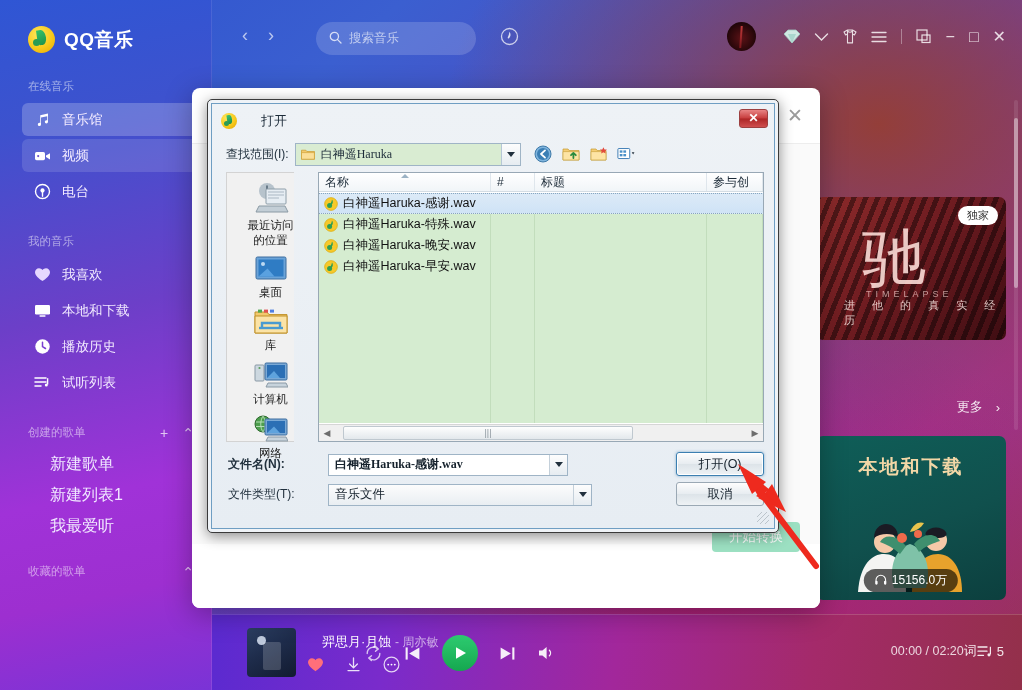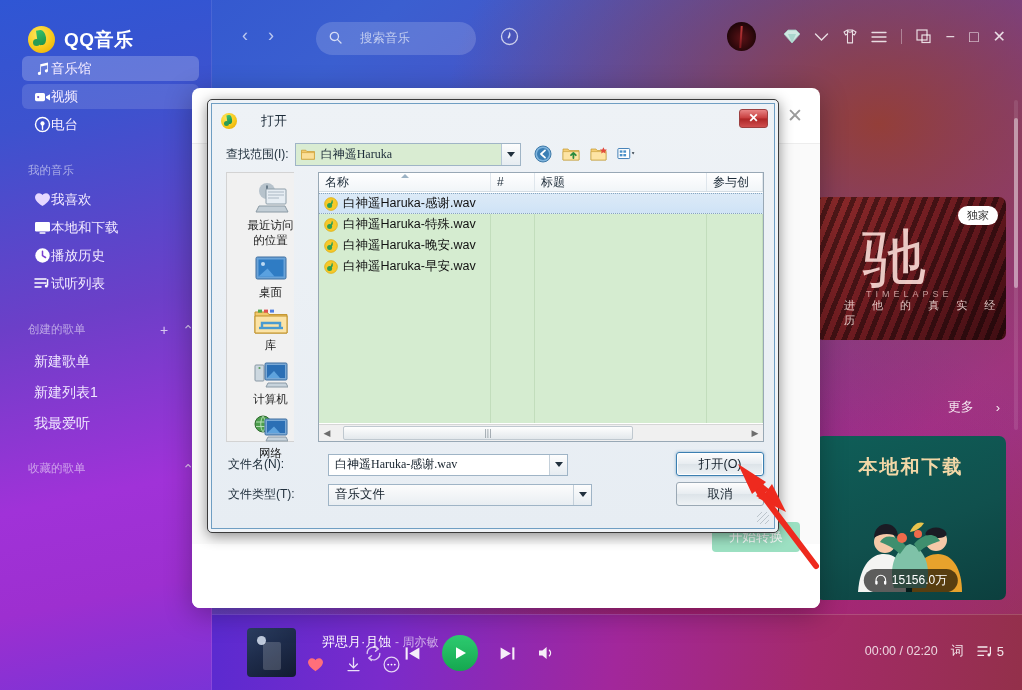--- a/index.html
+++ b/index.html
@@ -51,41 +51,41 @@
 
   .sb-group-title {
     font-size: 11.5px; color: rgba(255,255,255,0.52); padding-left: 28px;
     margin-top: 26px; margin-bottom: 9px; display:flex; align-items:center;
   }
   .sb-group-title.with-actions { padding-right: 18px; }
   .sb-group-title .ga { margin-left:auto; display:flex; gap:14px; align-items:center; }
   .sb-group-title .ga span { color: rgba(255,255,255,0.72); font-size: 14px; line-height:1; cursor:pointer; }
 
   .sb-item {
-    display:flex; align-items:center; height: 25px;
+    display:flex; align-items:center; gap:11px; height: 33px;
     margin: 3px 13px 3px 22px; padding-left: 12px; border-radius: 6px;
     font-size: 13.5px; color: #f2eaff; cursor: pointer;
   }
   .sb-item.active { background: rgba(255,255,255,0.22); }
   .sb-item.semi { background: rgba(255,255,255,0.13); }
   .sb-ico { width: 17px; height: 17px; flex: 0 0 auto; display:flex; align-items:center; justify-content:center; }
   .sb-ico svg { display:block; }
   .sb-plain {
-    font-size: 14px; color: #f0e7ff; padding-left: 34px; height: 31px;
+    font-size: 16px; color: #f0e7ff; padding-left: 50px; height: 31px;
     display:flex; align-items:center; cursor:pointer;
   }
 
   
   .topbar { position: absolute; left: 212px; top: 0; right: 0; height: 78px; }
   .nav-arrows { position:absolute; left: 30px; top: 26px; display:flex; gap: 20px; }
   .nav-arrows span { color: rgba(255,255,255,0.66); font-size: 18px; line-height:1; cursor:pointer; }
   .search-box {
     position: absolute; left: 104px; top: 22px; width: 160px; height: 33px;
     background: rgba(255,255,255,0.16); border-radius: 17px;
-    display:flex; align-items:center; gap:18px; padding: 0 13px;
+    display:flex; align-items:center; gap:7px; padding: 0 13px;
   }
   .search-box .ph { color: rgba(255,255,255,0.62); font-size: 12.5px; }
   .mic-ico { position:absolute; left: 288px; top: 27px; cursor:pointer; }
 
   .win-right { position:absolute; right: 16px; top: 22px; display:flex; align-items:center; gap: 14px; }
   .avatar {
     width: 29px; height: 29px; border-radius:50%;
     background: radial-gradient(circle at 50% 55%, #5b1216 0%, #200508 70%, #120305 100%);
     position:relative; overflow:hidden; flex:0 0 auto;
   }
@@ -116,21 +116,21 @@
   .card-exclusive .sub {
     position:absolute; left: 28px; bottom: 12px; font-size: 11px; letter-spacing: 7px;
     color: rgba(255,235,230,0.82);
   }
   .badge-ex {
     position:absolute; right: 8px; top: 9px; background:#fff; color:#333;
     font-size: 11px; border-radius: 11px; padding: 2px 9px;
   }
   .more-link {
     position:absolute; right: 22px; top: 398px; font-size: 13px;
-    color: rgba(255,255,255,0.88); display:flex; align-items:center; gap:22px; cursor:pointer;
+    color: rgba(255,255,255,0.88); display:flex; align-items:center; gap:13px; cursor:pointer;
   }
   .card-love {
     position:absolute; right: 16px; top: 436px; width: 190px; height: 164px;
     border-radius: 7px; overflow:hidden;
     background: linear-gradient(160deg, #0f5e58 0%, #10504d 55%, #0c3f3e 100%);
   }
   .card-love .title {
     position:absolute; left: 0; right:0; top: 18px; text-align:center;
     font-size: 19px; font-weight: bold; color: #f3d7a6; letter-spacing: 2px;
   }
@@ -268,21 +268,21 @@
     background: #f0f0f0; border-top: 1px solid #d6d6d6; display:flex; align-items:center;
   }
   .hs-btn { width: 16px; height: 17px; display:flex; align-items:center; justify-content:center; color:#6d6d6d; font-size: 9px; }
   .hs-track { flex:1; height: 17px; position:relative; }
   .hs-thumb {
     position:absolute; left: 8px; top: 1px; width: 290px; height: 14px;
     background: linear-gradient(#fefefe,#e3e8ec); border: 1px solid #bfc8cf; border-radius:2px;
     display:flex; align-items:center; justify-content:center; color:#8d979e; font-size:9px;
   }
 
-  .row-fn { position:absolute; left: 116px; bottom: 52px; right: 10px; height: 23px; display:flex; align-items:center; }
+  .row-fn { position:absolute; left: 116px; bottom: 52px; right: 10px; height: 23px; display:flex; align-items:center;font-weight:bold; }
   .row-ft { position:absolute; left: 116px; bottom: 22px; right: 10px; height: 23px; display:flex; align-items:center; }
   .fld {
     height: 22px; border:1px solid #9fb4c6; background:#fff; position:relative;
     display:flex; align-items:center; padding-left: 6px;
   }
   .fld.gray { background: linear-gradient(#fcfcfc,#e9eef2); }
   .fld .arrow {
     position:absolute; right:0; top:0; width:18px; height:100%;
     border-left:1px solid #c4d0da; background: linear-gradient(#fdfdfd,#e6ecf1);
     display:flex; align-items:center; justify-content:center;
@@ -324,39 +324,40 @@
   .p-cover .ink { position:absolute; left: 16px; top: 14px; width:18px; height:28px; background: rgba(255,255,255,0.18); border-radius:2px; }
   .p-title { position:absolute; left: 110px; top: 18px; font-size: 13px; color:#fff; }
   .p-artist { font-size: 12px; color: rgba(255,255,255,0.62); }
   .p-actions { position:absolute; left: 95px; top: 41px; display:flex; align-items:center; gap: 22px; }
   .p-center { position:absolute; left: 50%; transform: translateX(-253px); top: 20px; display:flex; align-items:center; gap: 20px; }
   .p-play {
     width: 36px; height: 36px; border-radius: 50%;
     background: linear-gradient(#2ecc71,#15a74f);
     display:flex; align-items:center; justify-content:center; cursor:pointer;
   }
-  .p-right { position:absolute; right: 18px; top: 27px; display:flex; align-items:center; gap: 13px; }
+  .p-right { position:absolute; right: 18px; top: 27px; display:flex; align-items:center; }
   .p-time { font-size: 12.5px; color: rgba(255,255,255,0.80); }
   .p-ci { color: rgba(255,255,255,0.88); font-size: 13px; cursor:pointer; display:flex; align-items:center; gap:2px; }
   .ic { color:#fff; opacity:.92; cursor:pointer; display:flex; }
   .ic.dim { opacity:.72; }
 </style>
 </head>
 <body>
 
 <div id="root">
 
   <div class="qq-window">
 
     <div class="sidebar">
       <div class="brand">
         <div class="brand-logo"></div>
         <div class="brand-name">QQ音乐</div>
       </div>
 
+      <div class="sb-group-title">在线音乐</div>
 
       <div class="sb-item active">
         <span class="sb-ico">
           <svg width="16" height="16" viewBox="0 0 16 16">
               <path d="M6 12.4a1.6 1.6 0 1 1-1.6-1.6c.3 0 .6.06.85.18V3.2L13 1.6v8.2a1.6 1.6 0 1 1-1.6-1.6c.3 0 .6.06.85.18V4.3L6 5.5v6.9z" fill="#fff"></path>
             </svg>
         </span>
         <span>音乐馆</span>
       </div>
 

